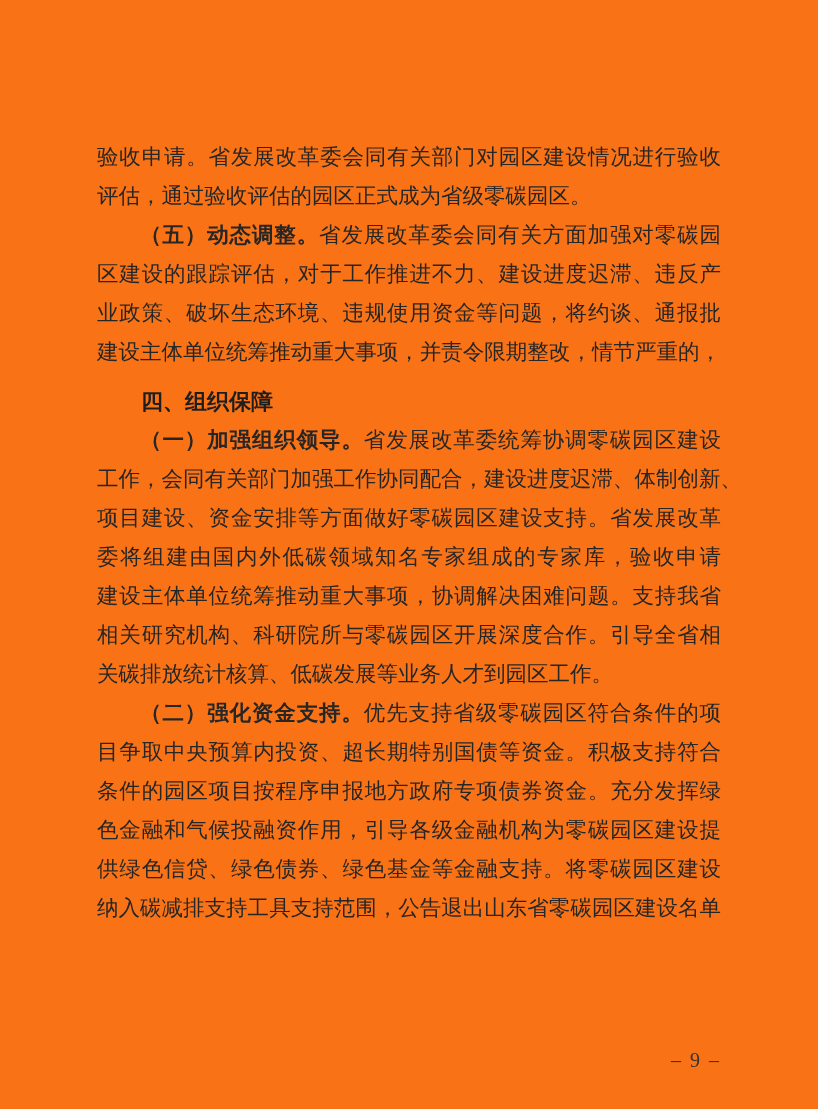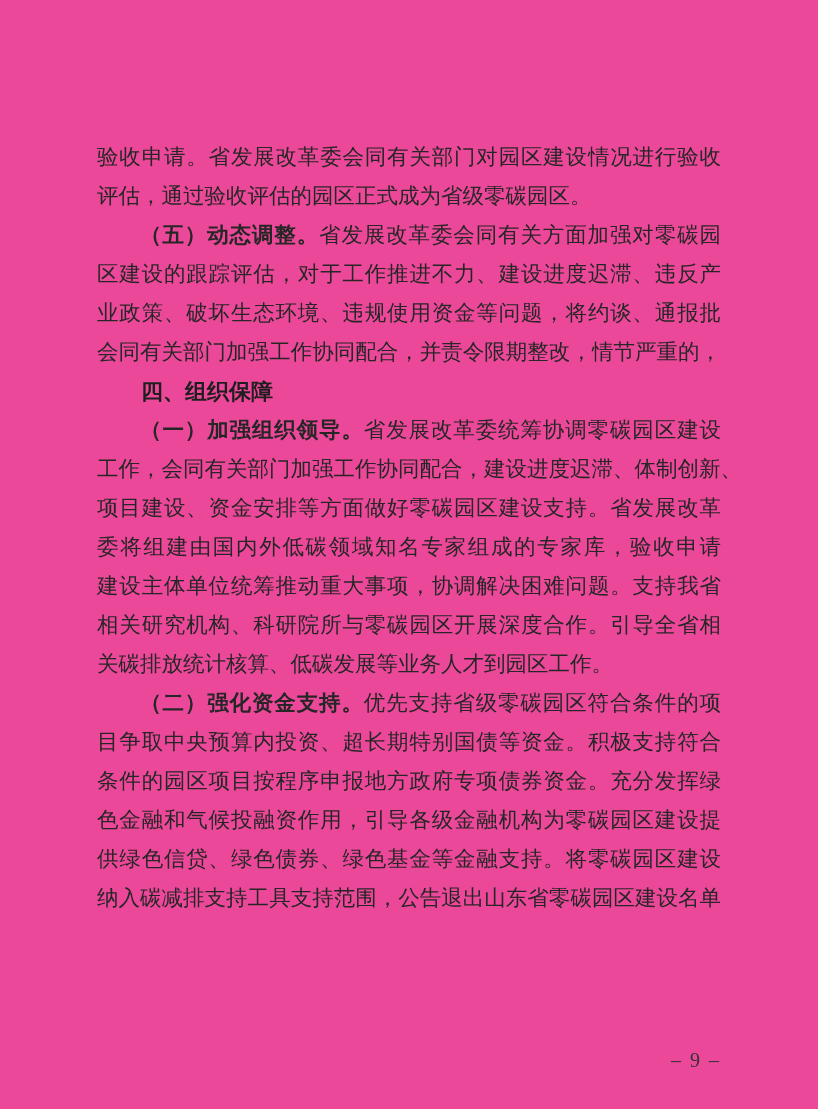--- a/index.html
+++ b/index.html
@@ -4,21 +4,21 @@
 <style>
   html, body {
     margin: 0;
     padding: 0;
     background: #ffffff;
   }
   .page {
     position: relative;
     width: 818px;
     height: 1109px;
-    background: #ec4899;
+    background: #f97316;
     overflow: hidden;
     font-family: "Liberation Serif", "DejaVu Serif", serif;
   }
   .content {
     position: absolute;
     left: 97px;
     top: 138px;
     width: 624px;
   }
   .line {
@@ -38,20 +38,21 @@
     text-indent: 2em;
     font-family: Liberation Serif, serif;
   }
   .line.heading {
     font-family: "Liberation Sans", "DejaVu Sans", sans-serif;
     font-weight: bold;
     font-size: 22px;
     color: #1e1e1e;
     text-align: left;
     text-align-last: left;
+    margin-top: 10px;
   }
   .lead {
     font-weight: bold;
   }
   .footer {
     position: absolute;
     right: 97px;
     top: 1048px;
     font-size: 20px;
     line-height: 24px;
@@ -63,21 +64,21 @@
 </head>
 <body>
 
 <div class="page">
   <main class="content">
       <div class="line">验收申请。省发展改革委会同有关部门对园区建设情况进行验收</div>
       <div class="line short">评估，通过验收评估的园区正式成为省级零碳园区。</div>
       <div class="line indent"><span class="lead">（五）动态调整。</span>省发展改革委会同有关方面加强对零碳园</div>
       <div class="line">区建设的跟踪评估，对于工作推进不力、建设进度迟滞、违反产</div>
       <div class="line">业政策、破坏生态环境、违规使用资金等问题，将约谈、通报批</div>
-      <div class="line">会同有关部门加强工作协同配合，并责令限期整改，情节严重的，</div>
+      <div class="line">建设主体单位统筹推动重大事项，并责令限期整改，情节严重的，</div>
       <div class="line heading indent short">四、组织保障</div>
       <div class="line indent"><span class="lead">（一）加强组织领导。</span>省发展改革委统筹协调零碳园区建设</div>
       <div class="line">工作，会同有关部门加强工作协同配合，建设进度迟滞、体制创新、</div>
       <div class="line">项目建设、资金安排等方面做好零碳园区建设支持。省发展改革</div>
       <div class="line">委将组建由国内外低碳领域知名专家组成的专家库，验收申请</div>
       <div class="line">建设主体单位统筹推动重大事项，协调解决困难问题。支持我省</div>
       <div class="line">相关研究机构、科研院所与零碳园区开展深度合作。引导全省相</div>
       <div class="line short">关碳排放统计核算、低碳发展等业务人才到园区工作。</div>
       <div class="line indent"><span class="lead">（二）强化资金支持。</span>优先支持省级零碳园区符合条件的项</div>
       <div class="line">目争取中央预算内投资、超长期特别国债等资金。积极支持符合</div>

